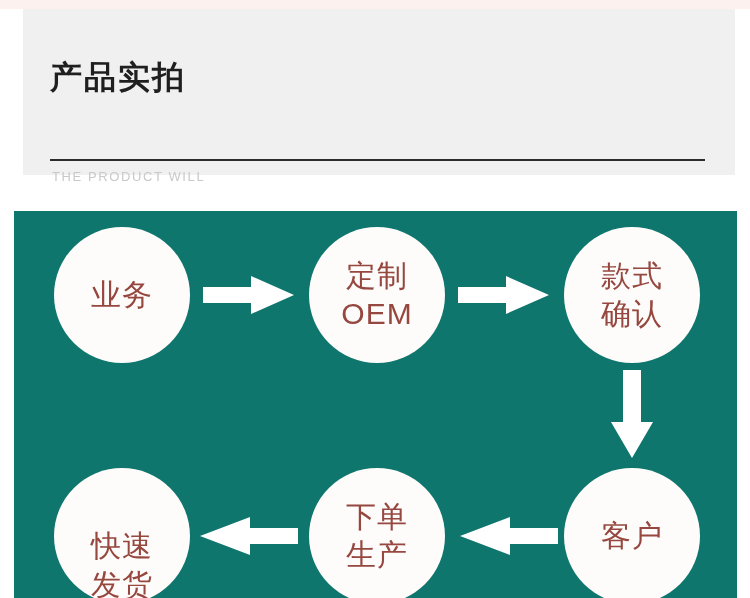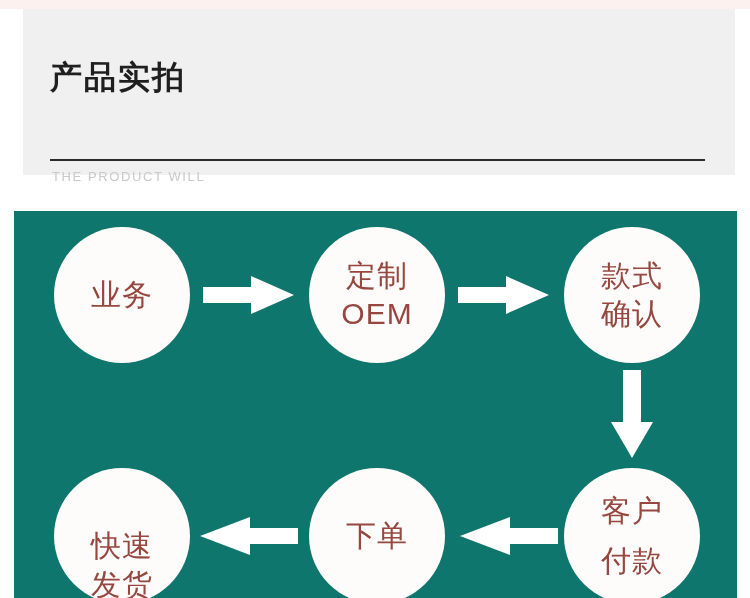--- a/index.html
+++ b/index.html
@@ -165,27 +165,27 @@
     </div>
 
     <div class="arrow" style="left:186px; top:306px;">
       <svg width="98" height="38" viewBox="0 0 98 38" aria-hidden="true">
         <polygon points="98,11 50,11 50,0 0,19 50,38 50,27 98,27" fill="#ffffff"></polygon>
       </svg>
     </div>
 
     <div class="node" style="left:295px; top:257px; width:136px; height:136px;">
       <span class="ln">下单</span>
+      <span class="ln">生产</span>
     </div>
 
     <div class="arrow" style="left:446px; top:306px;">
       <svg width="98" height="38" viewBox="0 0 98 38" aria-hidden="true">
         <polygon points="98,11 50,11 50,0 0,19 50,38 50,27 98,27" fill="#ffffff"></polygon>
       </svg>
     </div>
 
     <div class="node" style="left:550px; top:257px; width:136px; height:136px;gap:12px;">
       <span class="ln">客户</span>
-      <span class="ln">付款</span>
     </div>
 
   </div>
 </div>
 
 </body></html>

